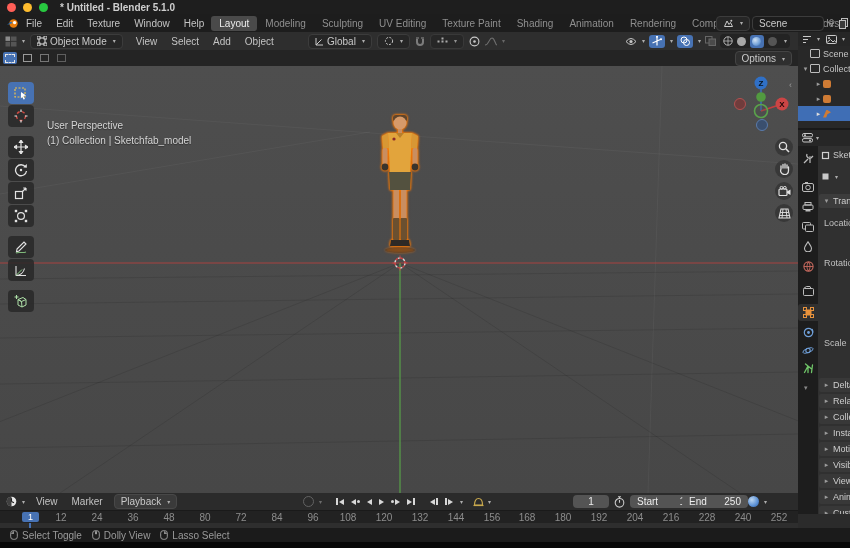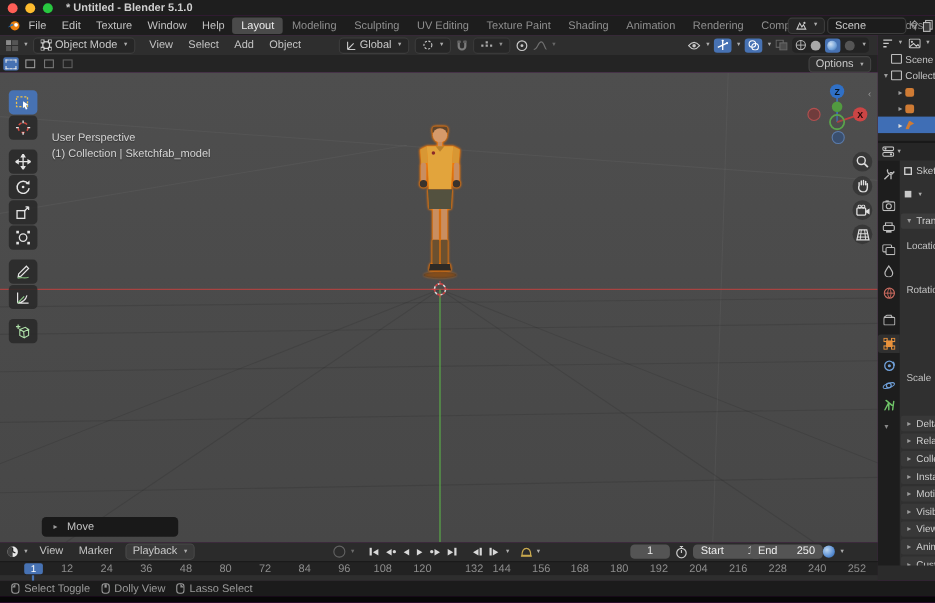--- a/index.html
+++ b/index.html
@@ -1,16 +1,16 @@
 <!DOCTYPE html>
 <html><head>
 <meta charset="utf-8">
 <style>
   html,body{margin:0;padding:0;background:#000;}
-  #app{position:relative;width:850px;height:548px;background:#701a75;overflow:hidden;
+  #app{position:relative;width:850px;height:548px;background:#fdba74;overflow:hidden;
        font-family:"Liberation Sans",sans-serif;font-size:10px;color:#c9c9c9;
        -webkit-font-smoothing:antialiased;}
   .abs{position:absolute;}
   .flex{display:flex;align-items:center;}
   .dd{font-size:6px;color:#adadad;margin-left:3px;line-height:1;}
   .menu{padding:0 7px;color:#c3c3c3;white-space:nowrap;cursor:default;}
   .chip{background:#262626;border:1px solid #3c3c3c;border-radius:4px;height:13px;
         display:flex;align-items:center;padding:0 6px;gap:3px;white-space:nowrap;}
   .iconbtn{display:flex;align-items:center;justify-content:center;}
   
@@ -441,24 +441,20 @@
       <span class="navbtn">
         <svg width="13" height="11" viewBox="0 0 13 11">
             <path d="M3,1 L10,1 L12,10 L1,10 Z" fill="none" stroke="#e0e0e0" stroke-width="1.1"></path>
             <path d="M5,1 L4,10 M8,1 L9,10 M2.2,4.5 L10.8,4.5 M1.6,7.5 L11.4,7.5" stroke="#e0e0e0" stroke-width=".9"></path>
           </svg>
       </span>
     </div>
 
     <span class="abs" style="left:789px;top:14px;color:#9a9a9a;font-size:9px">‹</span>
 
-    <div class="abs moveop">
-      <span class="tw">▸</span>
-      <span>Move</span>
-    </div>
   </div>
 
   <div class="abs timeline">
     <div class="tl-header">
       <span class="iconbtn" style="margin-left:6px;gap:2px">
         <svg width="11" height="11" viewBox="0 0 11 11">
             <circle cx="5.5" cy="5.5" r="4.8" fill="#e8e8e8"></circle>
             <path d="M5.5,5.5 L5.5,2.2 M5.5,5.5 L8,6.8" stroke="#222" stroke-width="1.1"></path>
             <path d="M5.5,0.7 A4.8,4.8 0 0 0 5.5,10.3 Z" fill="#222" opacity=".85"></path>
           </svg>
@@ -547,21 +543,21 @@
       <span class="rnum" style="left:61px">12</span>
       <span class="rnum" style="left:97px">24</span>
       <span class="rnum" style="left:133px">36</span>
       <span class="rnum" style="left:169px">48</span>
       <span class="rnum" style="left:205px">80</span>
       <span class="rnum" style="left:241px">72</span>
       <span class="rnum" style="left:277px">84</span>
       <span class="rnum" style="left:313px">96</span>
       <span class="rnum" style="left:348px">108</span>
       <span class="rnum" style="left:384px">120</span>
-      <span class="rnum" style="left:431px">132</span>
+      <span class="rnum" style="left:420px">132</span>
       <span class="rnum" style="left:456px">144</span>
       <span class="rnum" style="left:492px">156</span>
       <span class="rnum" style="left:527px">168</span>
       <span class="rnum" style="left:563px">180</span>
       <span class="rnum" style="left:599px">192</span>
       <span class="rnum" style="left:635px">204</span>
       <span class="rnum" style="left:671px">216</span>
       <span class="rnum" style="left:707px">228</span>
       <span class="rnum" style="left:743px">240</span>
       <span class="rnum" style="left:779px">252</span>

